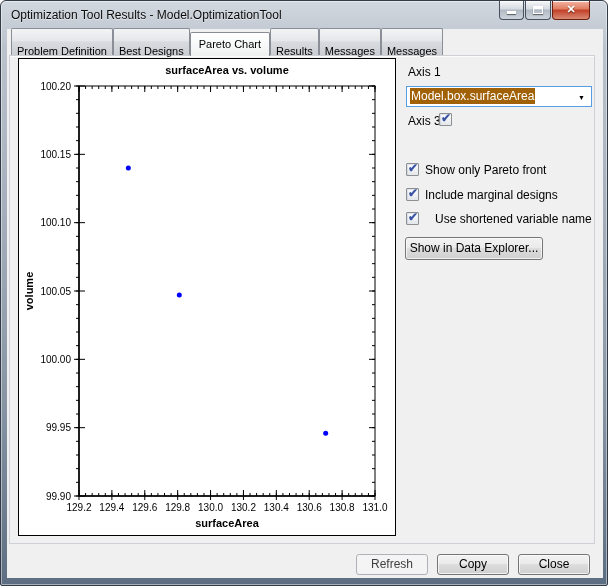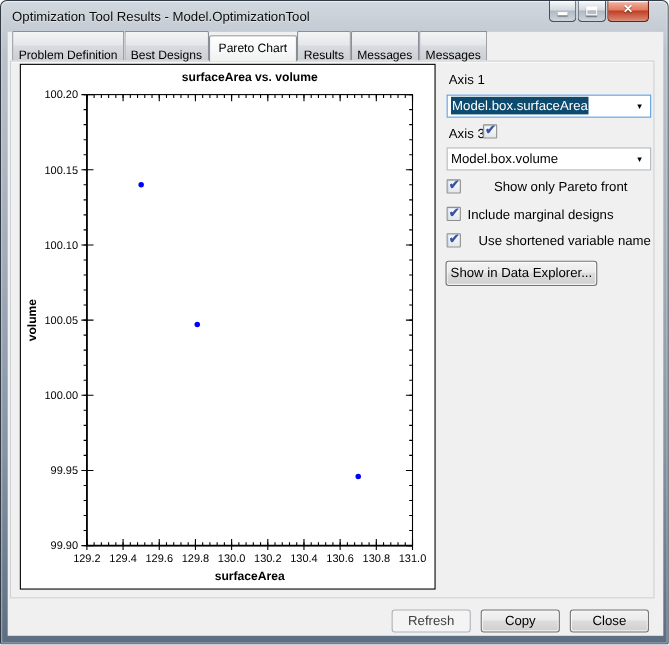--- a/index.html
+++ b/index.html
@@ -48,21 +48,21 @@
   .chart-panel{ position:absolute; left:11px; top:29px; width:378px; height:478px;
     background:#fff; border:1px solid #000; }
   .chart-panel svg{ display:block; }
   .chart-panel svg text{ font-family:"Liberation Sans", sans-serif; fill:#000; }
 
   
   .lbl{ position:absolute; font-size:12px; color:#000; white-space:nowrap; }
   .combo{ position:absolute; width:186px; height:21px; background:#fff; border:1px solid #b2b6bb;
     font-size:12px; line-height:19px; padding-left:3px; white-space:nowrap; }
   .combo.focused{ border-color:#569de5; }
-  .combo .sel{ background:#0c4a6e; color:#fff; padding:1px 1px; }
+  .combo .sel{ background:#a16207; color:#fff; padding:1px 1px; }
   .combo .arrow{ position:absolute; right:6px; top:7px; font-size:7px; color:#000; line-height:7px; }
 
   .checkbox{ position:absolute; width:13px; height:13px; border:1px solid #8e8f8f; border-radius:1px;
     background:linear-gradient(180deg,#fdfdfd 0%,#eef0f2 60%,#e3e6ea 100%);
     box-shadow:inset 1px 1px 1px rgba(120,150,190,.25); }
   .checkbox .mark{ position:absolute; left:1px; top:-3px; font-size:12px; font-weight:bold; color:#3a53a4; }
   .cb-label{ position:absolute; font-size:12px; color:#000; white-space:nowrap; }
 
   .btn{ position:absolute; font-size:12px; color:#000; text-align:center;
     border:1px solid #757575; border-radius:3px;
@@ -329,29 +329,25 @@
     <div class="combo focused" style="left:399px; top:57px;">
       <span class="sel">Model.box.surfaceArea</span>
       <span class="arrow">▼</span>
     </div>
 
     <div class="lbl" style="left:401px; top:85px;">Axis 3</div>
     <div class="checkbox" style="left:432px; top:84px;">
       <span class="mark">✔</span>
     </div>
 
-    <div class="combo" style="left:399px; top:105px;">
-      <span>Model.box.volume</span>
-      <span class="arrow">▼</span>
-    </div>
 
     <div class="checkbox" style="left:399px; top:134px;">
       <span class="mark">✔</span>
     </div>
-    <div class="cb-label" style="left:442px; top:134px;">Show only Pareto front</div>
+    <div class="cb-label" style="left:418px; top:134px;">Show only Pareto front</div>
 
     <div class="checkbox" style="left:399px; top:159px;">
       <span class="mark">✔</span>
     </div>
     <div class="cb-label" style="left:418px; top:159px;">Include marginal designs</div>
 
     <div class="checkbox" style="left:399px; top:183px;">
       <span class="mark">✔</span>
     </div>
     <div class="cb-label" style="left:428px; top:183px;">Use shortened variable name</div>

